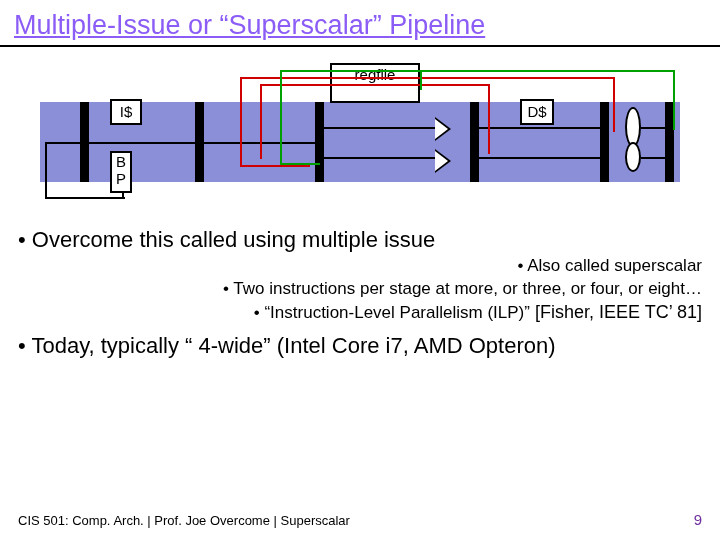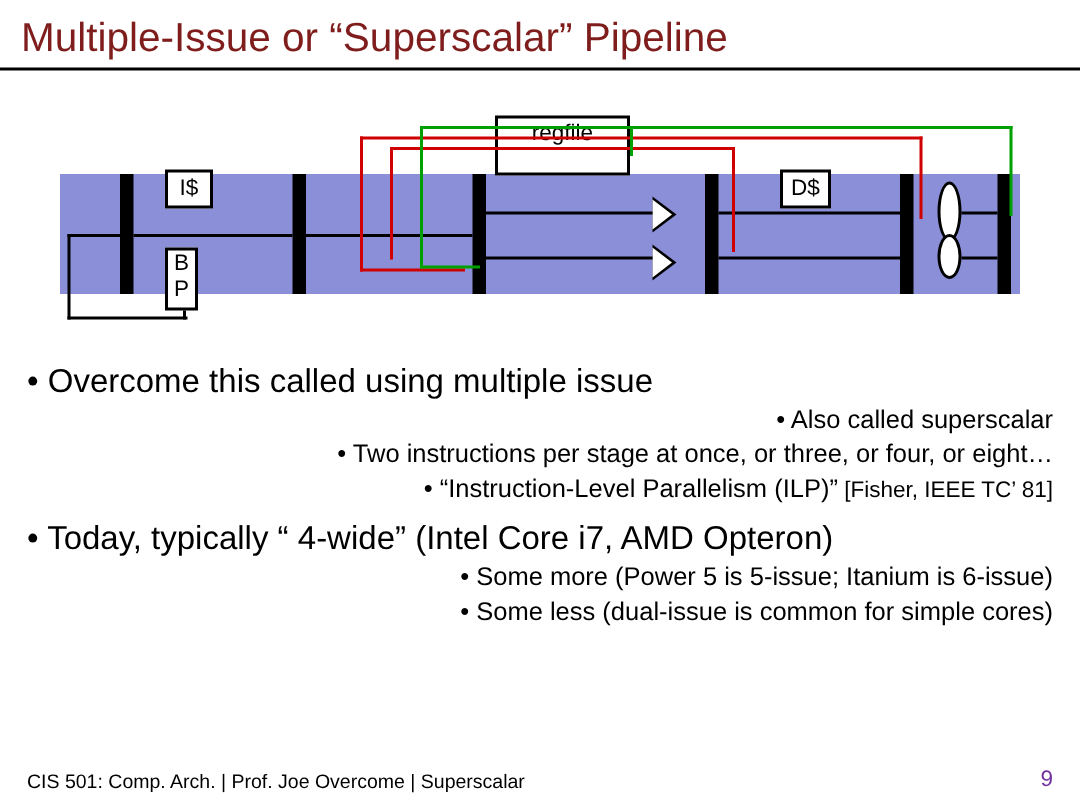--- a/index.html
+++ b/index.html
@@ -5,27 +5,28 @@
   * { box-sizing: border-box; margin: 0; padding: 0; }
   body {
     width: 720px;
     height: 540px;
     background: #fff;
     font-family: Verdana, Geneva, sans-serif;
     position: relative;
     overflow: hidden;
   }
   .title {
-    color: #7f1d1d;
+    color: #8b5cf6;
     font-size: 27px;
     font-weight: normal;
     padding: 10px 14px 4px 14px;
     border-bottom: 2px solid #000;
-    margin-bottom: 24px;
+    margin-bottom: 10px;
     font-family: Verdana, Geneva, sans-serif;
+    text-decoration: underline;
   }
   .diagram {
     position: relative;
     width: 640px;
     height: 150px;
     margin: 0 auto 20px auto;
   }
   .band {
     position: absolute;
     left: 0;
@@ -95,21 +96,21 @@
     text-align: right;
   }
   .b2 > li {
     font-size: 17px;
     margin: 3px 0;
   }
   .b2 > li::before {
     content: "• ";
   }
   .bold { font-weight: normal; }
-  .cite { font-size: 15px; }
+  .cite { font-size: 18px; }
   .footer {
     position: absolute;
     bottom: 12px;
     left: 18px;
     right: 18px;
     font-size: 13px;
     font-family: Arial, sans-serif;
     color: #000;
   }
   .pg {
@@ -182,32 +183,28 @@
 </div>
 
 <div class="content">
   <ul class="b1">
     <li>
       <span>Overcome this called using </span><span class="bold">multiple issue</span>
       <ul class="b2">
         <li>
           <span>Also called </span><span class="bold">superscalar</span>
         </li>
-        <li>Two instructions per stage at once, or three, or four, or eight…</li>
+        <li>Two instructions per stage at more, or three, or four, or eight…</li>
         <li>
           <span class="bold">“Instruction-Level Parallelism (ILP)”</span><span class="cite"> [Fisher, IEEE TC’ 81]</span>
         </li>
       </ul>
     </li>
     <li>
       <span>Today, typically “ 4-wide” (Intel Core i7, AMD Opteron)</span>
-      <ul class="b2">
-        <li>Some more (Power 5 is 5-issue; Itanium is 6-issue)</li>
-        <li>Some less (dual-issue is common for simple cores)</li>
-      </ul>
     </li>
   </ul>
 </div>
 
 <div class="footer">
   <span>CIS 501: Comp. Arch.  |  Prof. Joe Overcome  |  Superscalar</span>
   <span class="pg">9</span>
 </div>
 
 </body></html>

